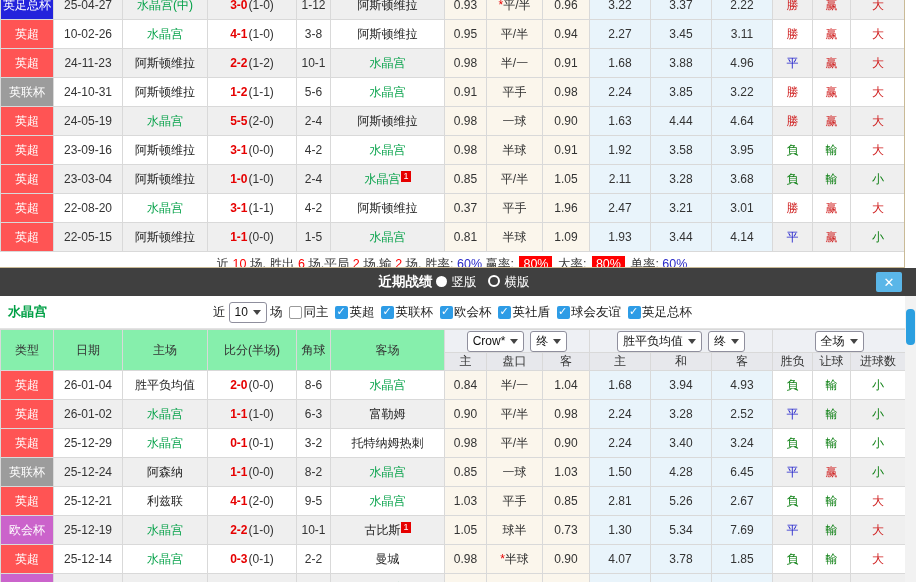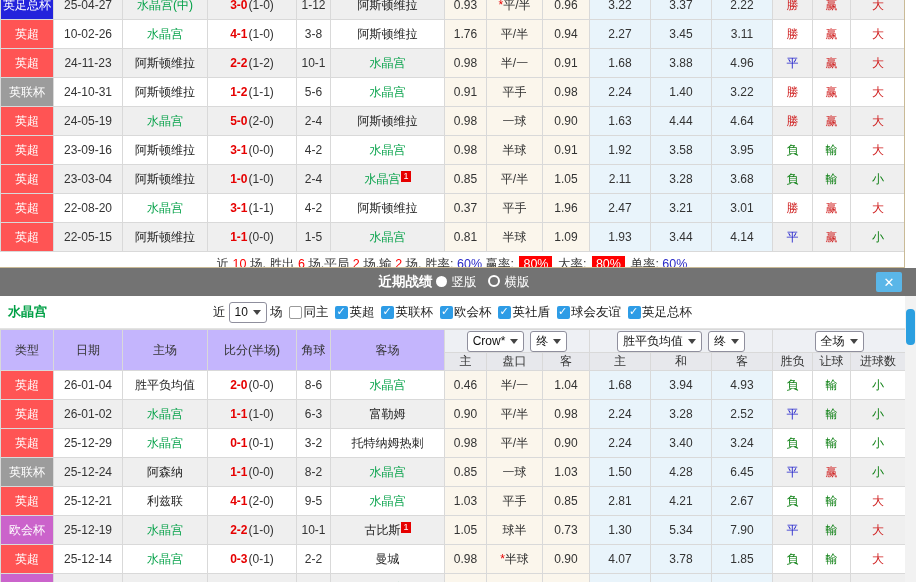--- a/index.html
+++ b/index.html
@@ -29,21 +29,21 @@
     padding:0 2px;margin-left:1px;vertical-align:4px;}
   
   .h2h-block{width:905px;height:268px;overflow:hidden;box-sizing:border-box;
     border-right:1px solid #c9ba96;border-bottom:1px solid #c9ba96;}
   #h2h-table{margin-top:-10px;}
   .summary{height:25px;line-height:25px;text-align:center;font-size:12.5px;color:#333;background:#fff;}
   .summary .seg-red{color:#f00;}
   .summary .seg-blue{color:#2a2ac8;}
   .summary .seg-badge{background:#f00;color:#fff;padding:1px 4px;margin:0 2px;}
   
-  .panel-bar{width:916px;height:28px;background:#737373;display:flex;align-items:center;
+  .panel-bar{width:916px;height:28px;background:#404040;display:flex;align-items:center;
     justify-content:center;position:relative;color:#fff;}
   .panel-title{font-weight:bold;font-size:13.5px;}
   .radio{display:inline-block;width:11px;height:11px;border-radius:50%;margin:0 5px 0 3px;vertical-align:-1px;}
   .radio.sel{background:#fff;}
   .radio.unsel{background:transparent;border:2px solid #fff;width:8px;height:8px;}
   .radio-label{font-size:12.5px;margin-right:8px;}
   .close-btn{position:absolute;right:14px;top:4px;width:26px;height:20px;background:#5ab6e8;
     border-radius:2px;display:flex;align-items:center;justify-content:center;cursor:pointer;}
   .x-glyph{color:#fff;font-weight:bold;font-size:13px;line-height:1;}
   
@@ -55,21 +55,21 @@
   .cb{display:inline-block;width:13px;height:13px;border-radius:2px;box-sizing:border-box;margin-right:1px;position:relative;}
   .cb.checked{background:#2e9ce6;}
   .cb.checked::before{content:"✓";position:absolute;left:1px;top:-1px;color:#fff;font-size:11px;font-weight:bold;}
   .cb.unchecked{background:#fff;border:1px solid #9a9a9a;}
   
   .select-box{display:inline-flex;align-items:center;gap:5px;background:#fff;border:1px solid #8f8f9d;
     border-radius:3px;height:19px;padding:0 5px;font-size:12px;color:#111;cursor:pointer;}
   .chev{width:0;height:0;border-left:4px solid transparent;border-right:4px solid transparent;
     border-top:5px solid #444;}
   
-  thead th{background:#c4b5fd;color:#222;}
+  thead th{background:#86efac;color:#222;}
   thead tr.h-drop{height:23px;}
   thead tr.h-sub{height:15px;}
   thead th.th-group{background:#eef0f4;}
   thead th.th-sub{font-size:12px;background:#e7e8ec;}
   .drop-wrap{display:flex;align-items:center;justify-content:center;gap:6px;}
   
   td.c-res{font-weight:normal;}
   
   .scroll-strip{position:absolute;right:0;top:296px;bottom:0;width:11px;background:#f2f2f2;}
   .scroll-thumb{position:absolute;left:1px;top:13px;width:9px;height:36px;border-radius:4px;background:#2b9fe0;cursor:pointer;}
@@ -118,21 +118,21 @@
         </tr>
         <tr>
           <td class="c-type">
             <span class="lg-badge" style="background: rgb(255, 84, 84);">英超</span>
           </td>
           <td class="c-date">10-02-26</td>
           <td class="c-home"><span class="team green">水晶宫</span></td>
           <td class="c-score"><span class="ft">4-1</span><span class="ht">(1-0)</span></td>
           <td class="c-corner">3-8</td>
           <td class="c-away"><span class="team">阿斯顿维拉</span></td>
-          <td class="c-ah">1.76</td>
+          <td class="c-ah">0.95</td>
           <td class="c-line">平/半</td>
           <td class="c-ah">0.94</td>
           <td class="c-eu">2.27</td>
           <td class="c-eu">3.45</td>
           <td class="c-eu">3.11</td>
           <td class="c-res" style="color: rgb(207, 29, 29);">勝</td>
           <td class="c-res" style="color: rgb(207, 29, 29);">赢</td>
           <td class="c-res" style="color: rgb(207, 29, 29);">大</td>
         </tr>
         <tr class="shade">
@@ -160,33 +160,33 @@
           </td>
           <td class="c-date">24-10-31</td>
           <td class="c-home"><span class="team">阿斯顿维拉</span></td>
           <td class="c-score"><span class="ft">1-2</span><span class="ht">(1-1)</span></td>
           <td class="c-corner">5-6</td>
           <td class="c-away"><span class="team green">水晶宫</span></td>
           <td class="c-ah">0.91</td>
           <td class="c-line">平手</td>
           <td class="c-ah">0.98</td>
           <td class="c-eu">2.24</td>
-          <td class="c-eu">1.40</td>
+          <td class="c-eu">3.85</td>
           <td class="c-eu">3.22</td>
           <td class="c-res" style="color: rgb(207, 29, 29);">勝</td>
           <td class="c-res" style="color: rgb(207, 29, 29);">赢</td>
           <td class="c-res" style="color: rgb(207, 29, 29);">大</td>
         </tr>
         <tr class="shade">
           <td class="c-type">
             <span class="lg-badge" style="background: rgb(255, 84, 84);">英超</span>
           </td>
           <td class="c-date">24-05-19</td>
           <td class="c-home"><span class="team green">水晶宫</span></td>
-          <td class="c-score"><span class="ft">5-0</span><span class="ht">(2-0)</span></td>
+          <td class="c-score"><span class="ft">5-5</span><span class="ht">(2-0)</span></td>
           <td class="c-corner">2-4</td>
           <td class="c-away"><span class="team">阿斯顿维拉</span></td>
           <td class="c-ah">0.98</td>
           <td class="c-line">一球</td>
           <td class="c-ah">0.90</td>
           <td class="c-eu">1.63</td>
           <td class="c-eu">4.44</td>
           <td class="c-eu">4.64</td>
           <td class="c-res" style="color: rgb(207, 29, 29);">勝</td>
           <td class="c-res" style="color: rgb(207, 29, 29);">赢</td>
@@ -395,21 +395,21 @@
   <tbody id="recent-body">
       <tr>
         <td class="c-type">
           <span class="lg-badge" style="background: rgb(255, 84, 84);">英超</span>
         </td>
         <td class="c-date">26-01-04</td>
         <td class="c-home"><span class="team">胜平负均值</span></td>
         <td class="c-score"><span class="ft">2-0</span><span class="ht">(0-0)</span></td>
         <td class="c-corner">8-6</td>
         <td class="c-away"><span class="team green">水晶宫</span></td>
-        <td class="c-ah">0.46</td>
+        <td class="c-ah">0.84</td>
         <td class="c-line">半/一</td>
         <td class="c-ah">1.04</td>
         <td class="c-eu">1.68</td>
         <td class="c-eu">3.94</td>
         <td class="c-eu">4.93</td>
         <td class="c-res" style="color: rgb(12, 127, 18);">負</td>
         <td class="c-res" style="color: rgb(12, 127, 18);">輸</td>
         <td class="c-res" style="color: rgb(12, 127, 18);">小</td>
       </tr>
       <tr class="shade">
@@ -475,41 +475,41 @@
         </td>
         <td class="c-date">25-12-21</td>
         <td class="c-home"><span class="team">利兹联</span></td>
         <td class="c-score"><span class="ft">4-1</span><span class="ht">(2-0)</span></td>
         <td class="c-corner">9-5</td>
         <td class="c-away"><span class="team green">水晶宫</span></td>
         <td class="c-ah">1.03</td>
         <td class="c-line">平手</td>
         <td class="c-ah">0.85</td>
         <td class="c-eu">2.81</td>
-        <td class="c-eu">4.21</td>
+        <td class="c-eu">5.26</td>
         <td class="c-eu">2.67</td>
         <td class="c-res" style="color: rgb(12, 127, 18);">負</td>
         <td class="c-res" style="color: rgb(12, 127, 18);">輸</td>
         <td class="c-res" style="color: rgb(207, 29, 29);">大</td>
       </tr>
       <tr class="shade">
         <td class="c-type">
           <span class="lg-badge" style="background: rgb(203, 99, 203);">欧会杯</span>
         </td>
         <td class="c-date">25-12-19</td>
         <td class="c-home"><span class="team green">水晶宫</span></td>
         <td class="c-score"><span class="ft">2-2</span><span class="ht">(1-0)</span></td>
         <td class="c-corner">10-1</td>
         <td class="c-away"><span class="team">古比斯</span><span class="card-badge">1</span></td>
         <td class="c-ah">1.05</td>
         <td class="c-line">球半</td>
         <td class="c-ah">0.73</td>
         <td class="c-eu">1.30</td>
         <td class="c-eu">5.34</td>
-        <td class="c-eu">7.90</td>
+        <td class="c-eu">7.69</td>
         <td class="c-res" style="color: rgb(37, 37, 204);">平</td>
         <td class="c-res" style="color: rgb(12, 127, 18);">輸</td>
         <td class="c-res" style="color: rgb(207, 29, 29);">大</td>
       </tr>
       <tr>
         <td class="c-type">
           <span class="lg-badge" style="background: rgb(255, 84, 84);">英超</span>
         </td>
         <td class="c-date">25-12-14</td>
         <td class="c-home"><span class="team green">水晶宫</span></td>

